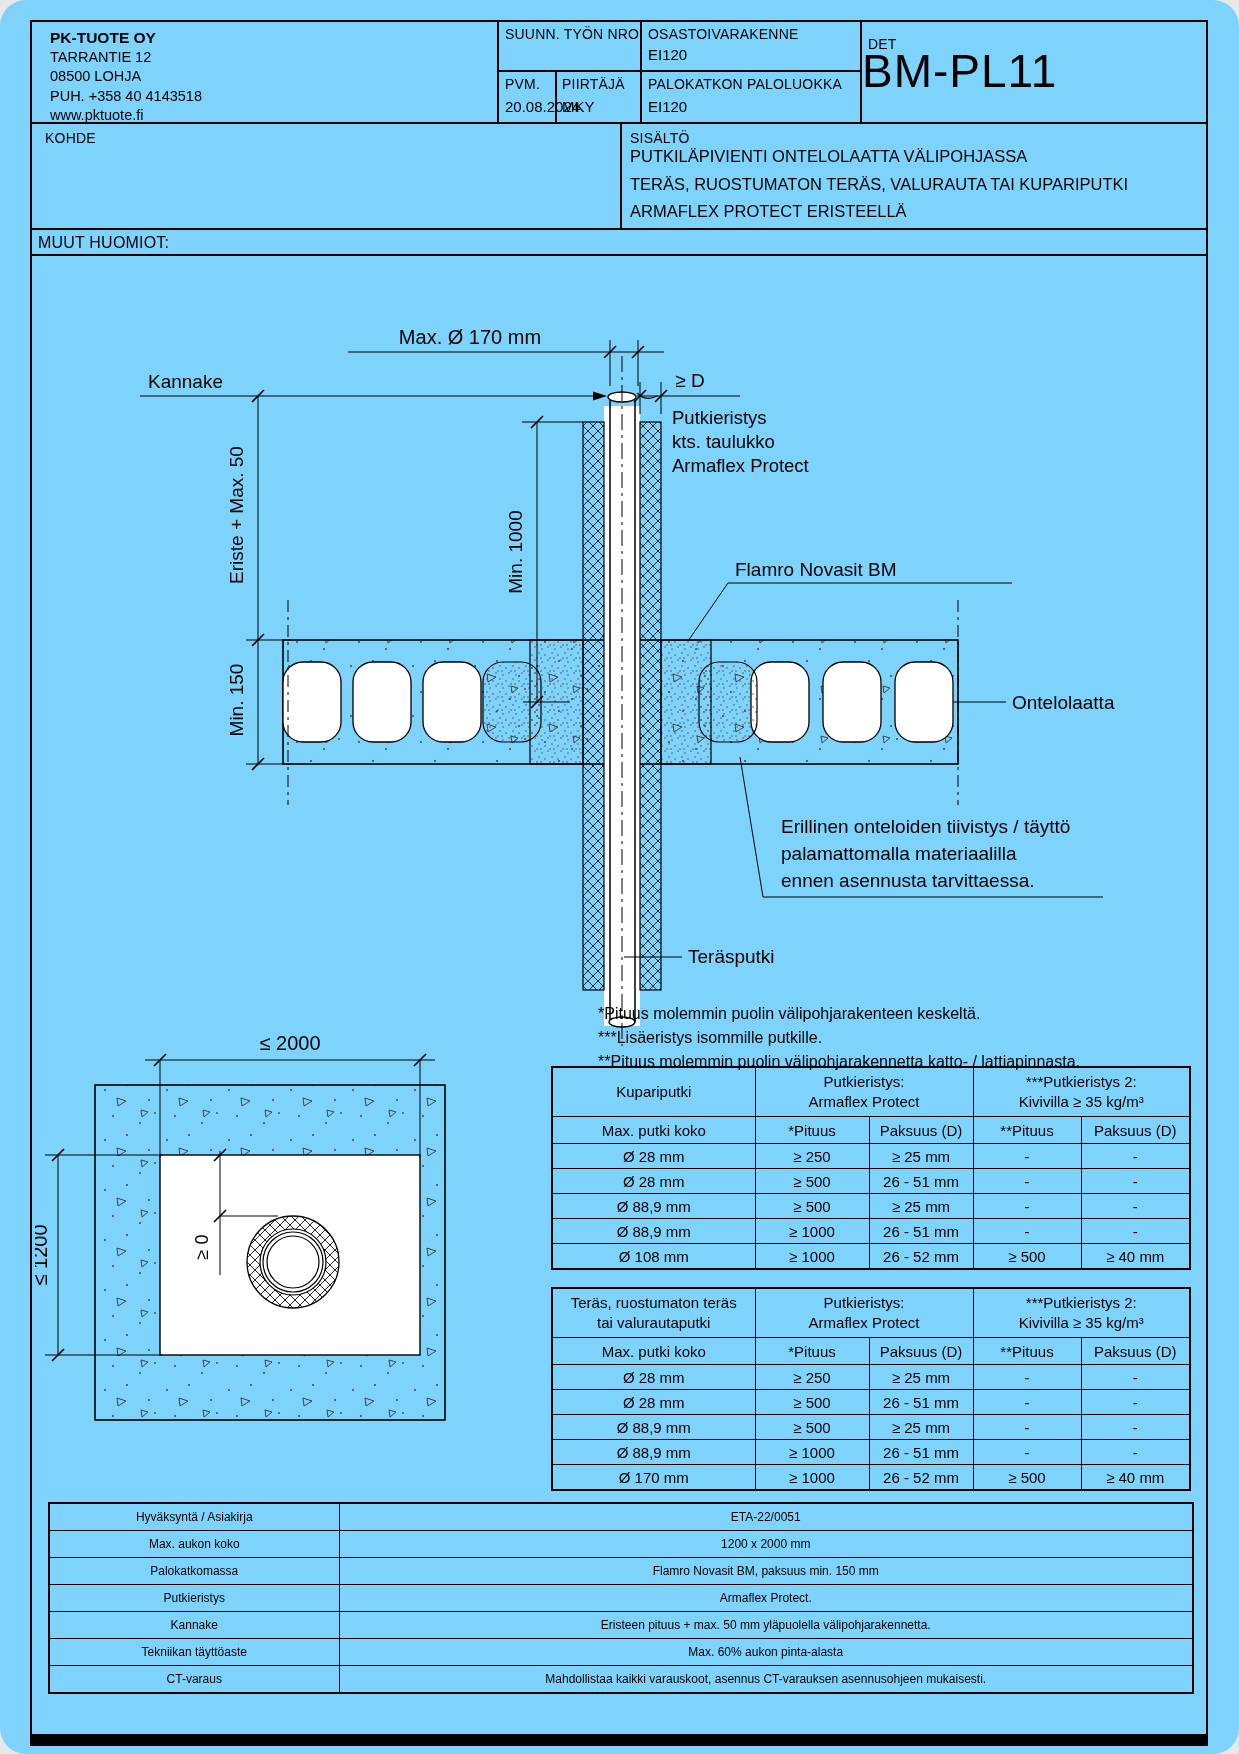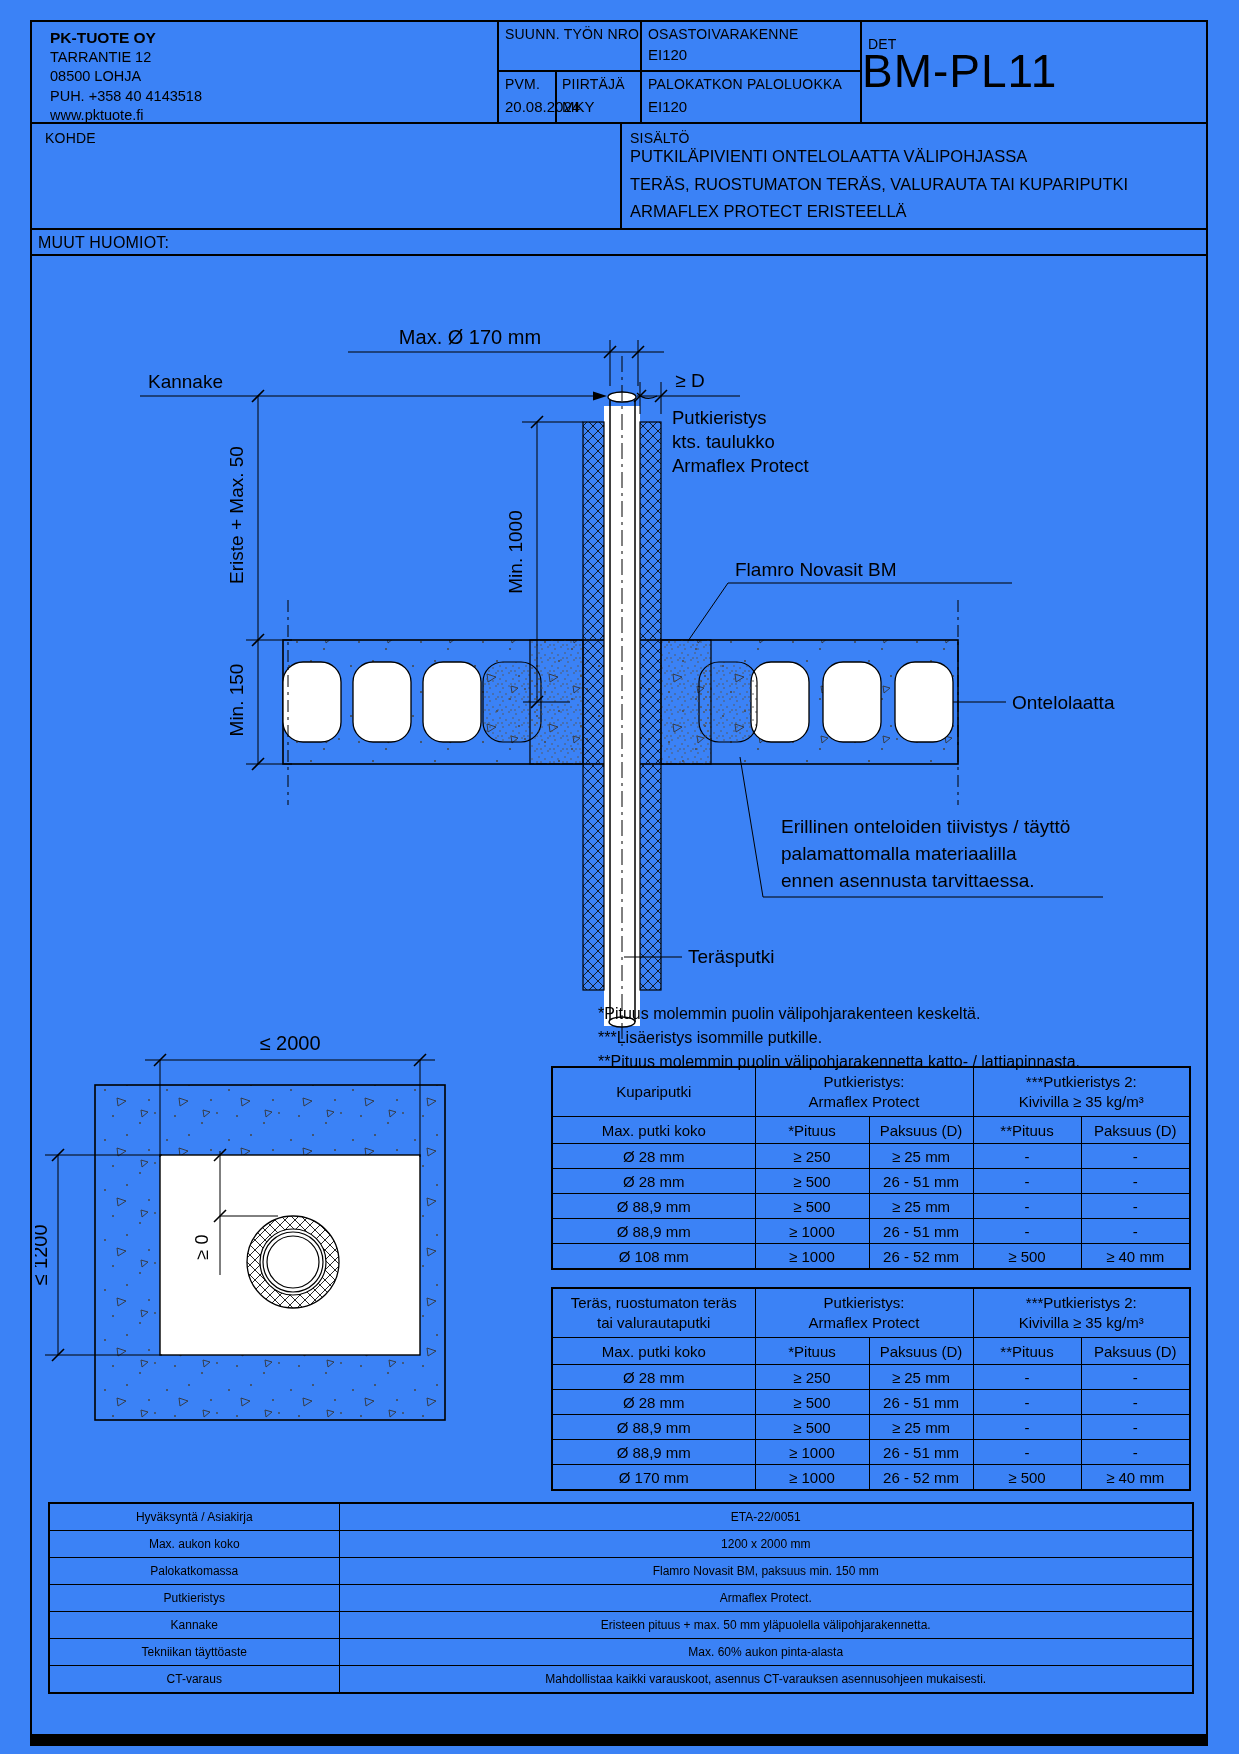--- a/index.html
+++ b/index.html
@@ -1,17 +1,17 @@
 <!DOCTYPE html>
 <html><head>
 <meta charset="utf-8">
 <style>
   html,body{margin:0;padding:0;background:#e8e8e8;}
-  .page{position:relative;width:1239px;height:1754px;background:#3b82f6;
-        font-family:"Liberation Sans","DejaVu Sans",sans-serif;color:#000;overflow:hidden;}
+  .page{position:relative;width:1239px;height:1754px;background:#7dd3fc;
+        font-family:"Liberation Sans","DejaVu Sans",sans-serif;color:#000;overflow:hidden;border-radius:26px;}
   .abs{position:absolute;}
   .hline{position:absolute;background:#000;height:2px;}
   .vline{position:absolute;background:#000;width:2px;}
   .lab{position:absolute;font-size:14px;letter-spacing:.2px;}
   .val{position:absolute;font-size:15px;}
   .t{position:absolute;}
   .company{left:50px;top:28px;font-size:14.5px;line-height:19.5px;}
   .company .nm{font-weight:bold;font-size:15.5px;}
   .detcode{left:862px;top:44px;width:384px;text-align:left;font-size:46px;letter-spacing:1px;}
   .sisalto-lines{left:630px;top:143px;font-size:16.5px;line-height:27.5px;}

